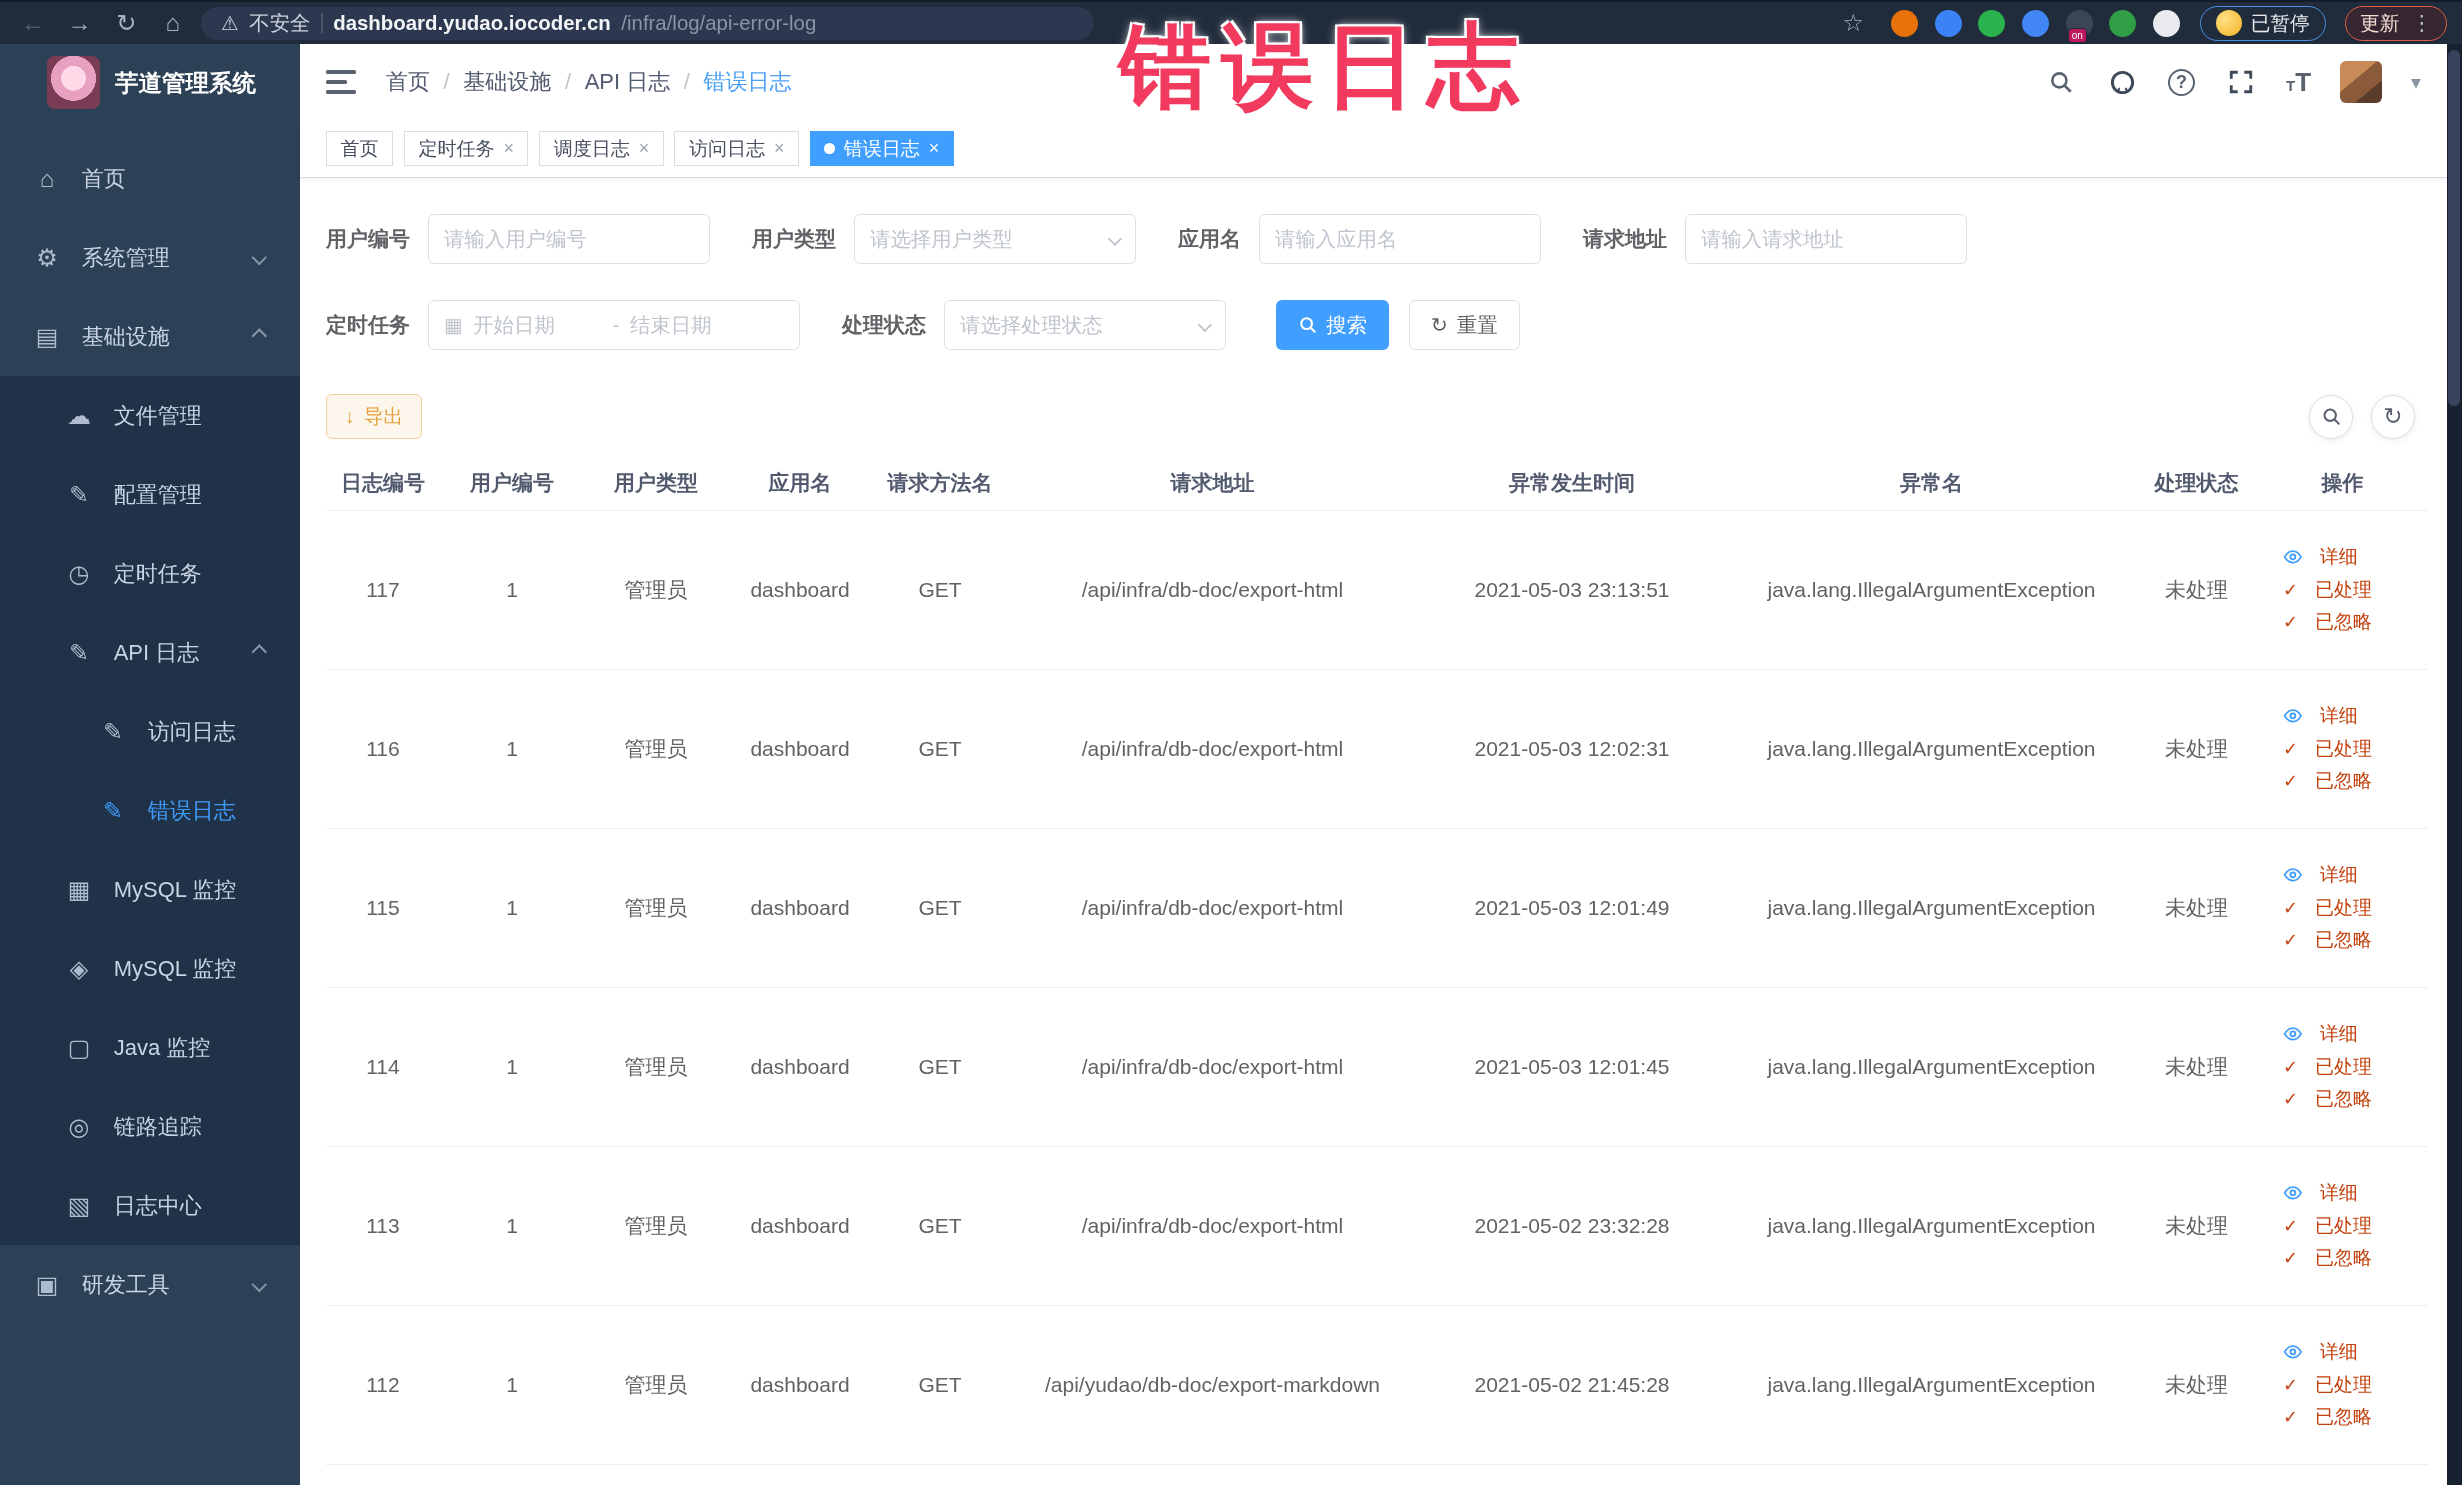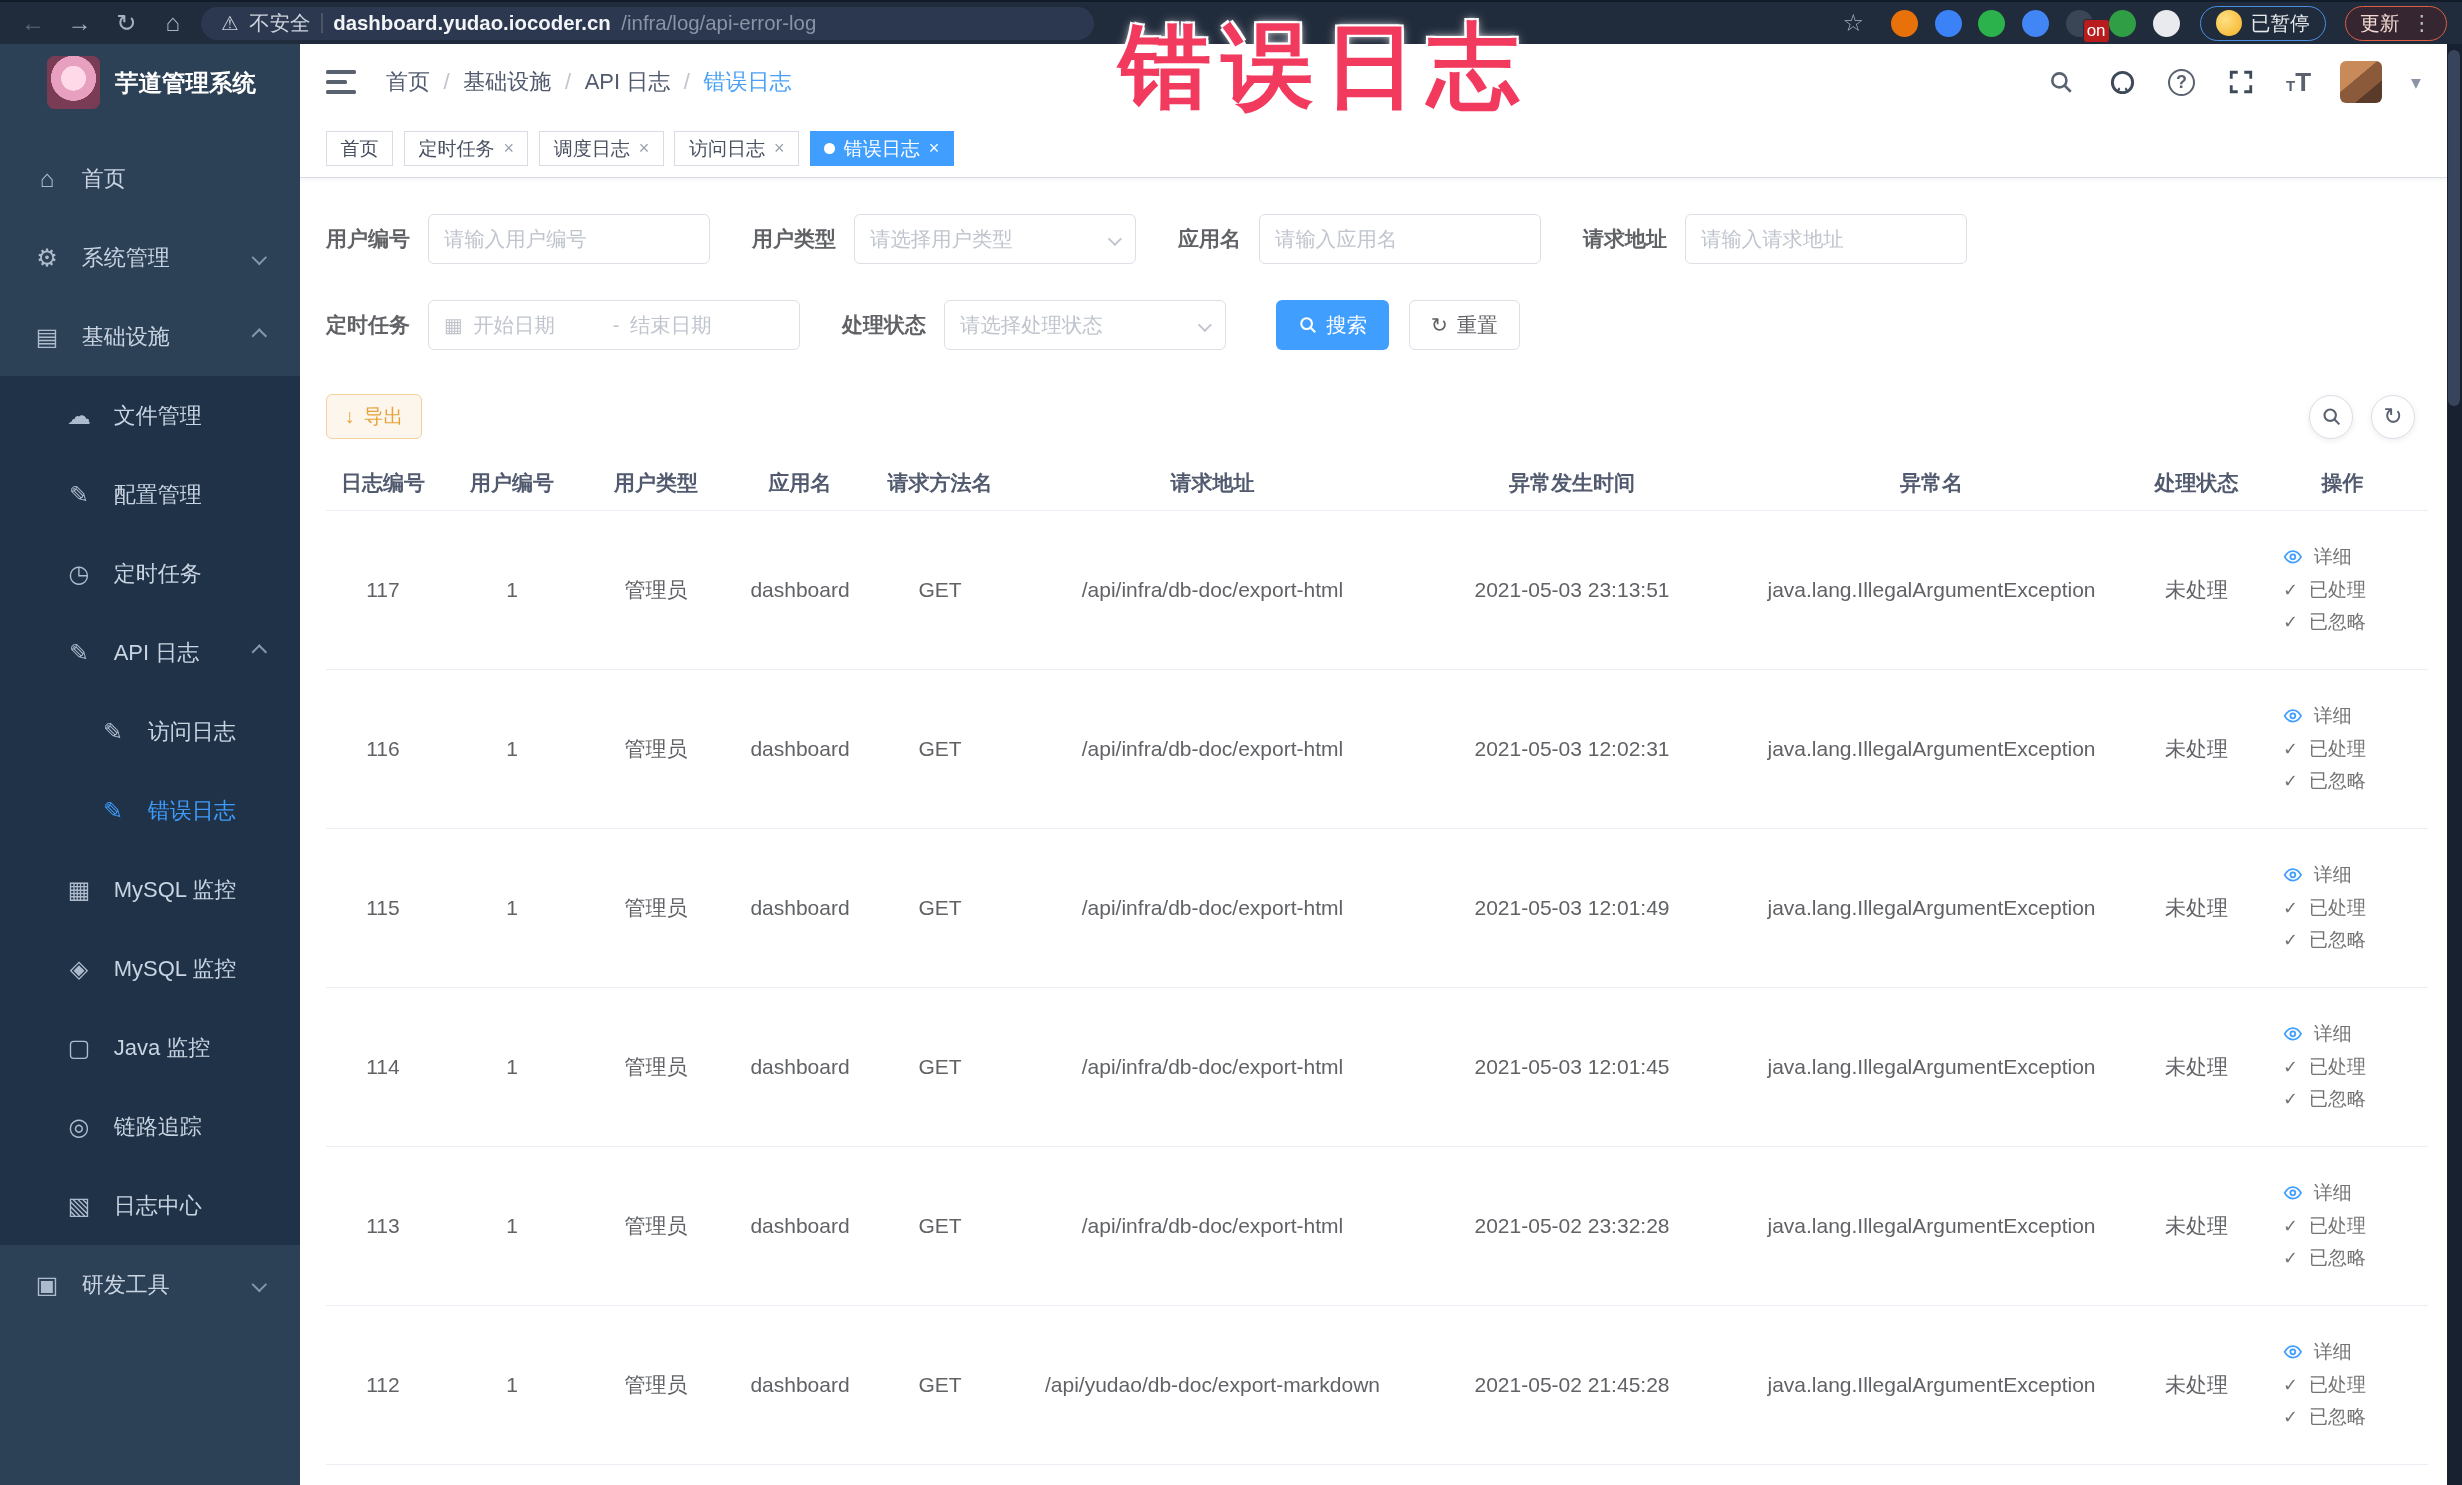--- a/index.html
+++ b/index.html
@@ -14,21 +14,21 @@
   .nav-ico.dim{color:#5c6878;}
   .url-pill{height:33px;width:893px;background:#2b3850;border-radius:16.7px;display:flex;
     align-items:center;padding:0 19.7px;gap:10.6px;color:#cdd3dc;font-size:20.4px;}
   .url-warn{font-size:19.7px;color:#cdd3dc;}
   .url-sep{width:1.5px;height:19.7px;background:#4a5568;}
   .url-host{color:#f2f4f7;font-weight:bold;}
   .url-path{color:#8a94a6;}
   .chrome-right{margin-left:auto;display:flex;align-items:center;gap:19.7px;}
   .ext-ico{width:27px;height:27px;border-radius:50%;display:flex;align-items:center;justify-content:center;
     font-size:15px;color:#fff;position:relative;flex:0 0 auto;}
-  .ext-badge{position:absolute;bottom:-6px;left:17px;background:#b91c1c;color:#fff;font-size:17px;
+  .ext-badge{position:absolute;bottom:-6px;left:2px;background:#be185d;color:#fff;font-size:10px;
     border-radius:3.8px;padding:0.8px 3px;border:1.5px solid #202b3b;}
   .paused-pill{display:flex;align-items:center;gap:9px;border:1.5px solid #4a90e2;border-radius:18px;
     height:35px;padding:0 15px;color:#e8eaed;font-size:19.7px;}
   .emoji-face{width:26px;height:26px;border-radius:50%;background:radial-gradient(circle at 35% 35%,#ffe084,#f5b223);}
   .update-pill{display:flex;align-items:center;gap:12px;border:1.5px solid #dd5e41;border-radius:18px;
     height:35px;padding:0 13.6px;color:#f3d9d2;font-size:19.7px;background:#352631;}
   .kebab{color:#b8c0cc;font-size:21px;}
 
   
   .annotation{position:absolute;left:1119px;top:4.5px;z-index:50;font-size:92px;font-weight:bold;
@@ -115,21 +115,21 @@
     box-shadow:0 1.5px 6px rgba(0,0,0,.08);display:flex;align-items:center;justify-content:center;
     color:#5a6270;cursor:pointer;font-size:23px;}
 
   
   table{width:100%;border-collapse:collapse;table-layout:fixed;margin-top:18px;}
   th{height:53px;font-size:21px;font-weight:bold;color:#515a6e;border-bottom:1.5px solid #ebeef5;
     text-align:center;white-space:nowrap;}
   td{height:159px;font-size:21px;color:#606266;border-bottom:1.5px solid #ebeef5;text-align:center;
     white-space:nowrap;overflow:hidden;}
   td.op{text-align:left;padding-left:26px;}
-  .oplink{display:flex;align-items:center;gap:11px;color:#737373;font-size:19px;cursor:pointer;
+  .oplink{display:flex;align-items:center;gap:17px;color:#c2410c;font-size:19px;cursor:pointer;
     margin:6.8px 0;}
   .oplink svg{flex:0 0 auto;}
   .chk{font-size:18px;}
 </style>
 </head>
 <body>
 
 <div class="browser-bar">
   <span class="nav-ico dim">←</span>
   <span class="nav-ico">→</span>

